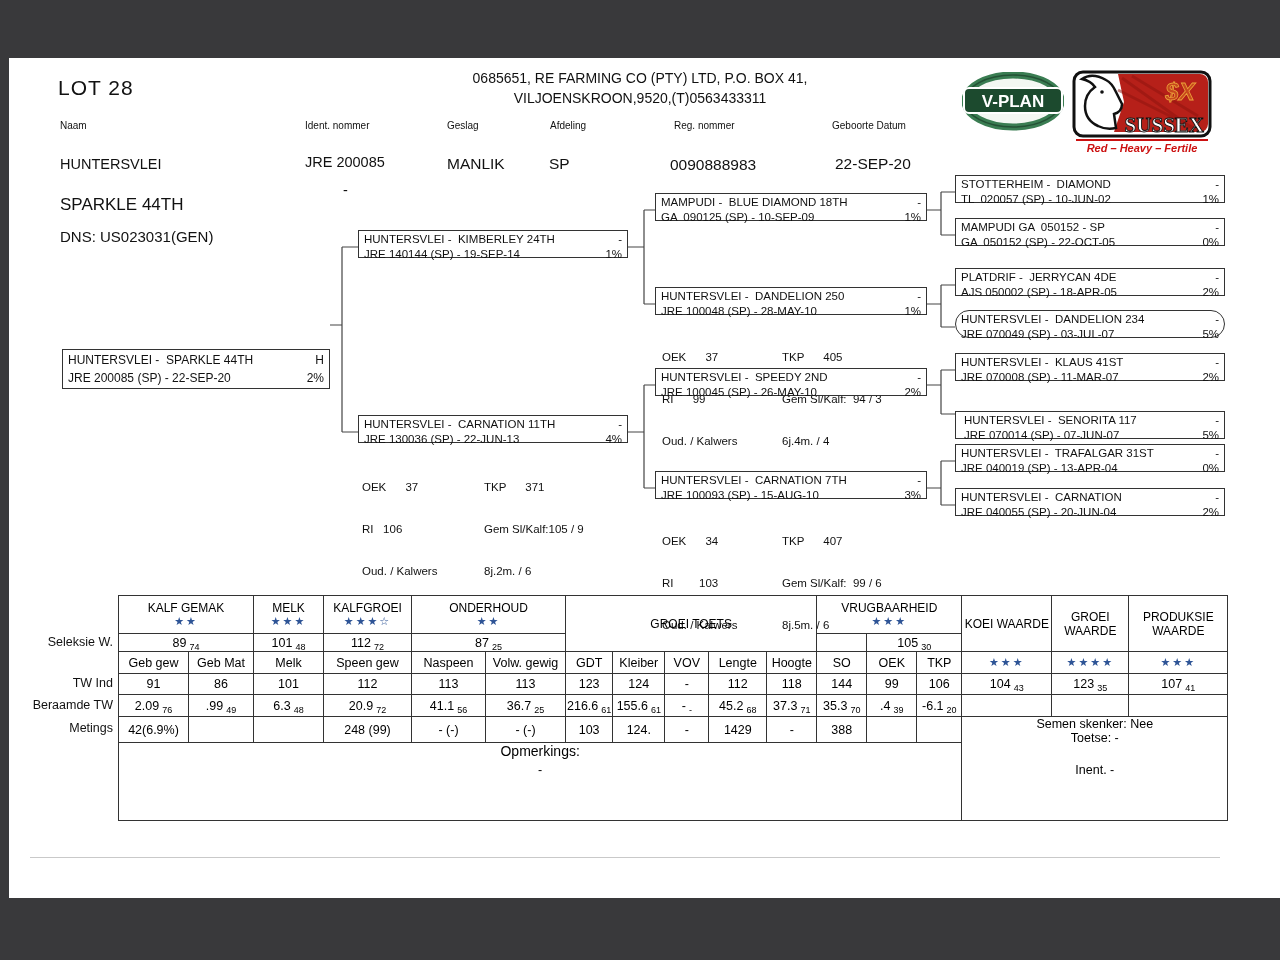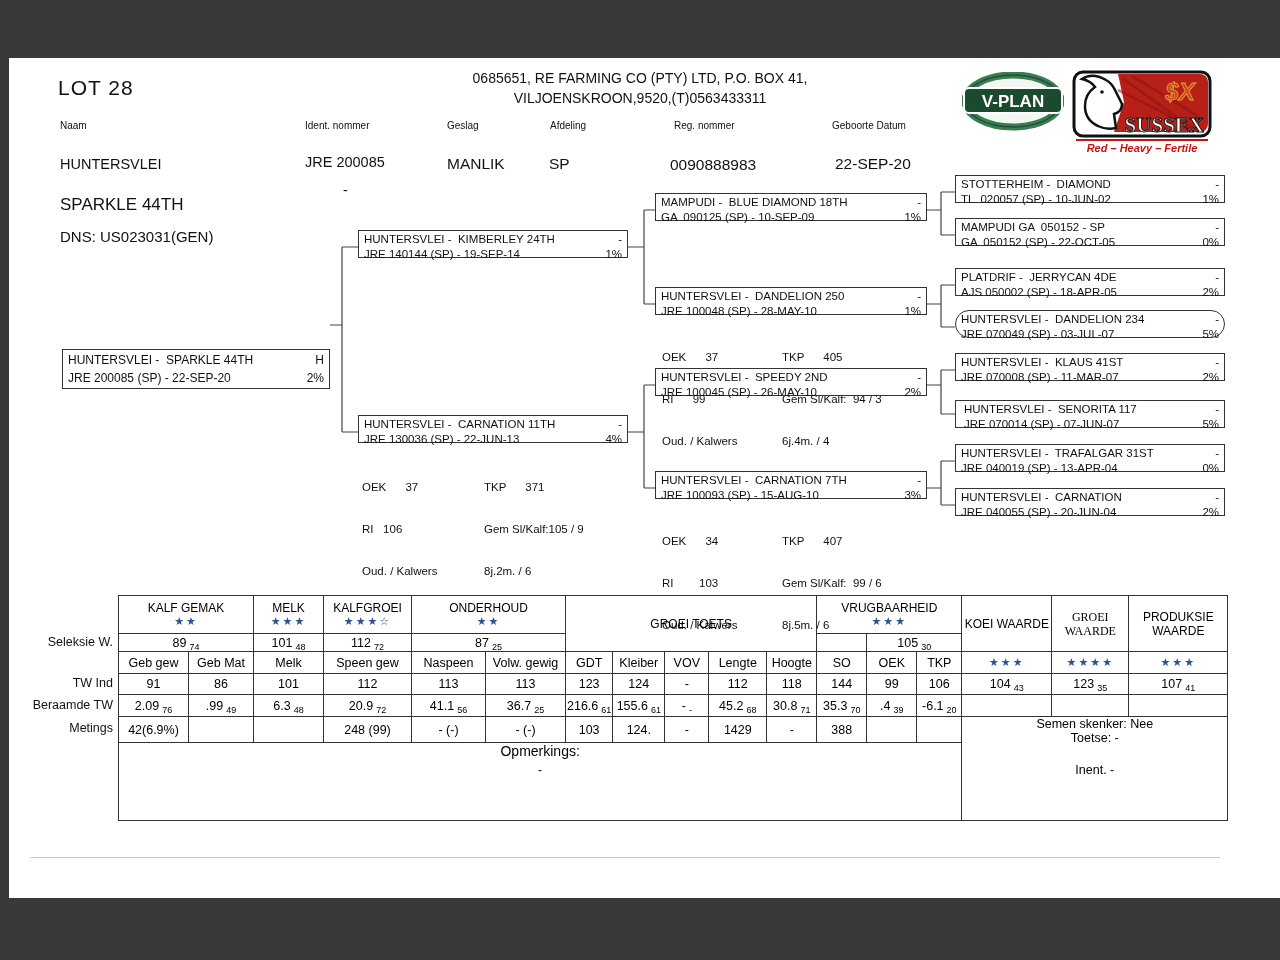--- a/index.html
+++ b/index.html
@@ -185,21 +185,21 @@
     <div class="row"><span>AJS 050002 (SP) - 18-APR-05</span><span>2%</span></div>
   </div>
   <div class="pbox" style="left:955px;top:310px;border-radius:16px;">
     <div class="row"><span>HUNTERSVLEI -  DANDELION 234</span><span>-</span></div>
     <div class="row"><span>JRE 070049 (SP) - 03-JUL-07</span><span>5%</span></div>
   </div>
   <div class="pbox" style="left:955px;top:353px;">
     <div class="row"><span>HUNTERSVLEI -  KLAUS 41ST</span><span>-</span></div>
     <div class="row"><span>JRE 070008 (SP) - 11-MAR-07</span><span>2%</span></div>
   </div>
-  <div class="pbox" style="left:955px;top:400px;padding-left:8px;">
+  <div class="pbox" style="left:955px;top:411px;padding-left:8px;">
     <div class="row"><span>HUNTERSVLEI -  SENORITA 117</span><span>-</span></div>
     <div class="row"><span>JRE 070014 (SP) - 07-JUN-07</span><span>5%</span></div>
   </div>
   <div class="pbox" style="left:955px;top:444px;">
     <div class="row"><span>HUNTERSVLEI -  TRAFALGAR 31ST</span><span>-</span></div>
     <div class="row"><span>JRE 040019 (SP) - 13-APR-04</span><span>0%</span></div>
   </div>
   <div class="pbox" style="left:955px;top:488px;">
     <div class="row"><span>HUNTERSVLEI -  CARNATION</span><span>-</span></div>
     <div class="row"><span>JRE 040055 (SP) - 20-JUN-04</span><span>2%</span></div>
@@ -247,21 +247,21 @@
       <td class="grp" colspan="2">
             <div>ONDERHOUD</div>
             <div class="stars">★★</div>
           </td>
       <td class="grp" colspan="5" rowspan="2">GROEI TOETS</td>
       <td class="grp" colspan="3">
             <div>VRUGBAARHEID</div>
             <div class="stars">★★★</div>
           </td>
       <td class="waarde-title" rowspan="2" style="white-space:normal;">KOEI WAARDE</td>
-      <td class="waarde-title" rowspan="2" style="white-space:normal;font-family:Liberation Serif, serif;">GROEI WAARDE</td>
+      <td class="waarde-title" rowspan="2" style="white-space:normal;">GROEI WAARDE</td>
       <td class="waarde-title" rowspan="2" style="white-space:normal;">PRODUKSIE WAARDE</td>
     </tr>
     <tr style="height:18px;">
       <td colspan="2"><span>89</span><span class="sub">74</span></td>
       <td><span>101</span><span class="sub">48</span></td>
       <td><span>112</span><span class="sub">72</span></td>
       <td colspan="2"><span>87</span><span class="sub">25</span></td>
       <td></td>
       <td colspan="2"><span>105</span><span class="sub">30</span></td>
     </tr>
@@ -307,21 +307,21 @@
       <td><span>2.09</span><span class="sub">76</span></td>
       <td><span>.99</span><span class="sub">49</span></td>
       <td><span>6.3</span><span class="sub">48</span></td>
       <td><span>20.9</span><span class="sub">72</span></td>
       <td><span>41.1</span><span class="sub">56</span></td>
       <td><span>36.7</span><span class="sub">25</span></td>
       <td><span>216.6</span><span class="sub">61</span></td>
       <td><span>155.6</span><span class="sub">61</span></td>
       <td><span>-</span><span class="sub">-</span></td>
       <td><span>45.2</span><span class="sub">68</span></td>
-      <td><span>30.8</span><span class="sub">71</span></td>
+      <td><span>37.3</span><span class="sub">71</span></td>
       <td><span>35.3</span><span class="sub">70</span></td>
       <td><span>.4</span><span class="sub">39</span></td>
       <td><span>-6.1</span><span class="sub">20</span></td>
       <td></td>
       <td></td>
       <td></td>
     </tr>
     <tr style="height:26px;">
       <td class="thick">42(6.9%)</td>
       <td class="thick"></td>

